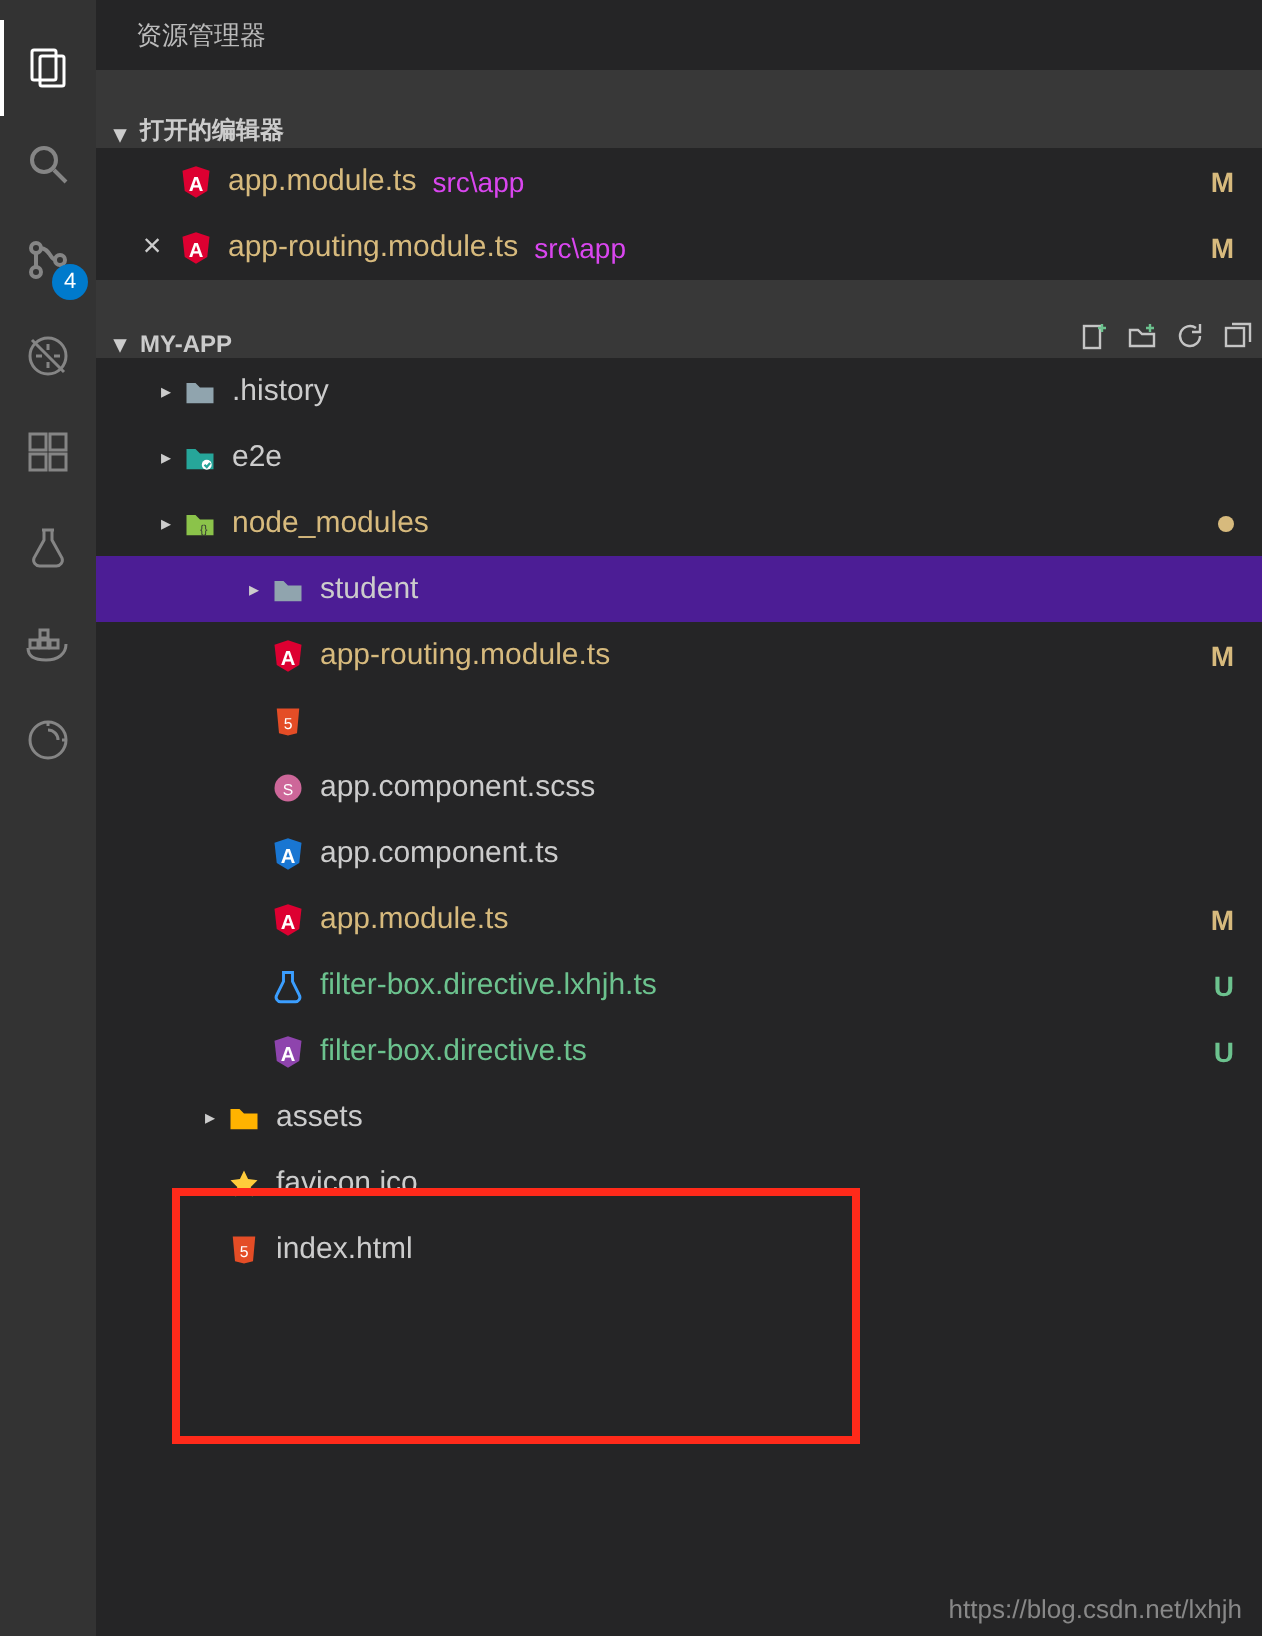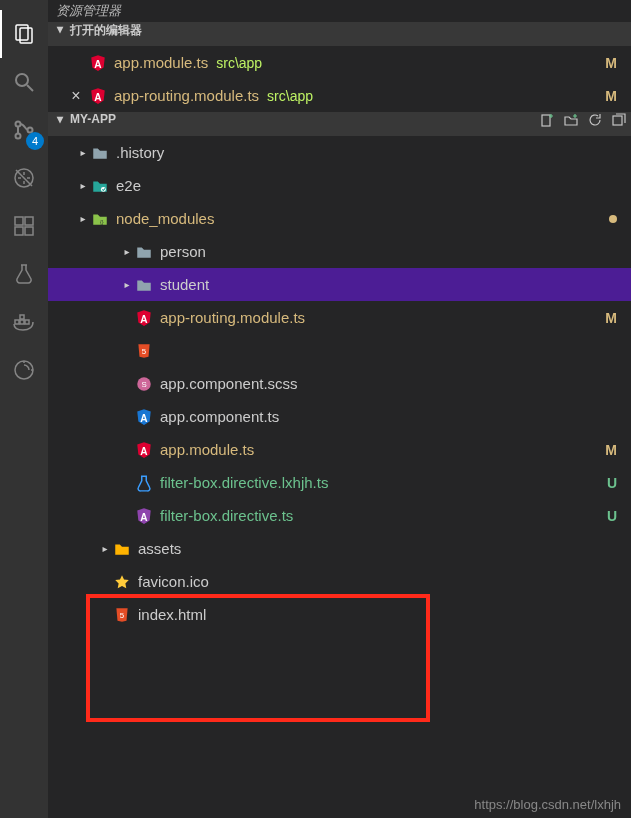--- a/index.html
+++ b/index.html
@@ -5,32 +5,32 @@
 * { box-sizing:border-box; margin:0; padding:0; font-family:"Segoe UI",Arial,sans-serif; }
 body { background:#1e1e1e; width:631px; height:818px; overflow:hidden; color:#ccc; position:relative; }
 .root { display:flex; height:100%; }
 .activity { width:48px; background:#333; display:flex; flex-direction:column; align-items:center; padding-top:10px; }
 .activity .ai { width:48px; height:48px; display:flex; align-items:center; justify-content:center; color:#858585; position:relative; cursor:pointer; }
 .activity .ai.active { color:#fff; }
 .activity .ai.active::before { content:""; position:absolute; left:0; top:0; bottom:0; width:2px; background:#fff; }
 .activity svg { width:24px; height:24px; }
 .badge { position:absolute; bottom:4px; right:4px; background:#007acc; color:#fff; border-radius:10px; font-size:11px; min-width:18px; height:18px; display:flex; align-items:center; justify-content:center; padding:0 4px; }
 .panel { flex:1; background:#252526; display:flex; flex-direction:column; position:relative; }
-.title { height:22px; display:flex; align-items:center; padding:0 8px; color:#bbb; font-size:13px;font-style:italic; }
-.sect { height:24px; background:#383838; display:flex; align-items:flex-start; padding:0 4px; font-size:12px; font-weight:700; color:#ccc; cursor:pointer; position:relative; }
+.title { height:35px; display:flex; align-items:center; padding:0 20px; color:#bbb; font-size:13px; }
+.sect { height:39px; background:#383838; display:flex; align-items:flex-end; padding:0 4px; font-size:12px; font-weight:700; color:#ccc; cursor:pointer; position:relative; }
 .sect .act { margin-left:auto; display:flex; gap:8px; }
 .sect .act svg { width:16px; height:16px; color:#c5c5c5; }
 .chev { width:16px; display:flex; justify-content:center; margin-right:2px; }
 .tree { flex:1; overflow:auto;border-radius:11px; }
 .row { height:33px; display:flex; align-items:center; font-size:15px; color:#ccc; cursor:pointer; position:relative; }
 .row.sel { background:#4c1d95; }
 .row .ind { display:inline-block; }
 .row .ic { width:20px; height:20px; display:flex; align-items:center; justify-content:center; margin-right:6px; }
 .row .lbl { white-space:nowrap; }
-.row .path { color:#bef264; font-size:14px; margin-left:8px; }
+.row .path { color:#d946ef; font-size:14px; margin-left:8px; }
 .row .stat { margin-left:auto; margin-right:14px; font-weight:700; font-size:14px; }
 .row .stat.m { color:#d7ba7d; }
 .row .stat.u { color:#6cc28e; }
 .row .dot { margin-left:auto; margin-right:14px; width:8px; height:8px; border-radius:50%; }
 .row .dot.y { background:#d7ba7d; }
 .row .dotw { margin-left:auto; margin-right:14px; width:8px; height:8px; border-radius:50%; border:1px solid #888; }
 .row .close { width:16px; margin-right:4px; color:#ccc; font-size:16px; display:flex; justify-content:center; }
 .yellow { color:#d7ba7d; }
 .green { color:#6cc28e; }
 .redbox { position:absolute; border:4px solid #ff2a1a; left:86px; top:594px; width:344px; height:128px; pointer-events:none; }
@@ -187,30 +187,20 @@
           <span class="ar arrow-r" style="width:14px;display:inline-block;text-align:center"></span>
     <span class="ic">
             <svg viewBox="0 0 16 16" width="18" height="18">
               <path d="M2 4h4l2 2h6v7H2z" fill="#8bc34a"></path>
               <text x="8" y="12" font-size="5" fill="#333">{}</text>
             </svg>
           </span>
     <span class="lbl yellow">node_modules</span>
           <span class="dot y"></span>
         </div>
-        <div class="row">
-          <span class="ind" style="width:72px"></span>
-          <span class="ar arrow-r" style="width:14px;display:inline-block;text-align:center"></span>
-    <span class="ic">
-            <svg viewBox="0 0 16 16" width="18" height="18">
-              <path d="M2 4h4l2 2h6v7H2z" fill="#90a4ae"></path>
-            </svg>
-          </span>
-    <span class="lbl ">person</span>
-        </div>
         <div class="row sel">
           <span class="ind" style="width:72px"></span>
           <span class="ar arrow-r" style="width:14px;display:inline-block;text-align:center"></span>
     <span class="ic">
             <svg viewBox="0 0 16 16" width="18" height="18">
               <path d="M2 4h4l2 2h6v7H2z" fill="#90a4ae"></path>
             </svg>
           </span>
     <span class="lbl ">student</span>
         </div>

